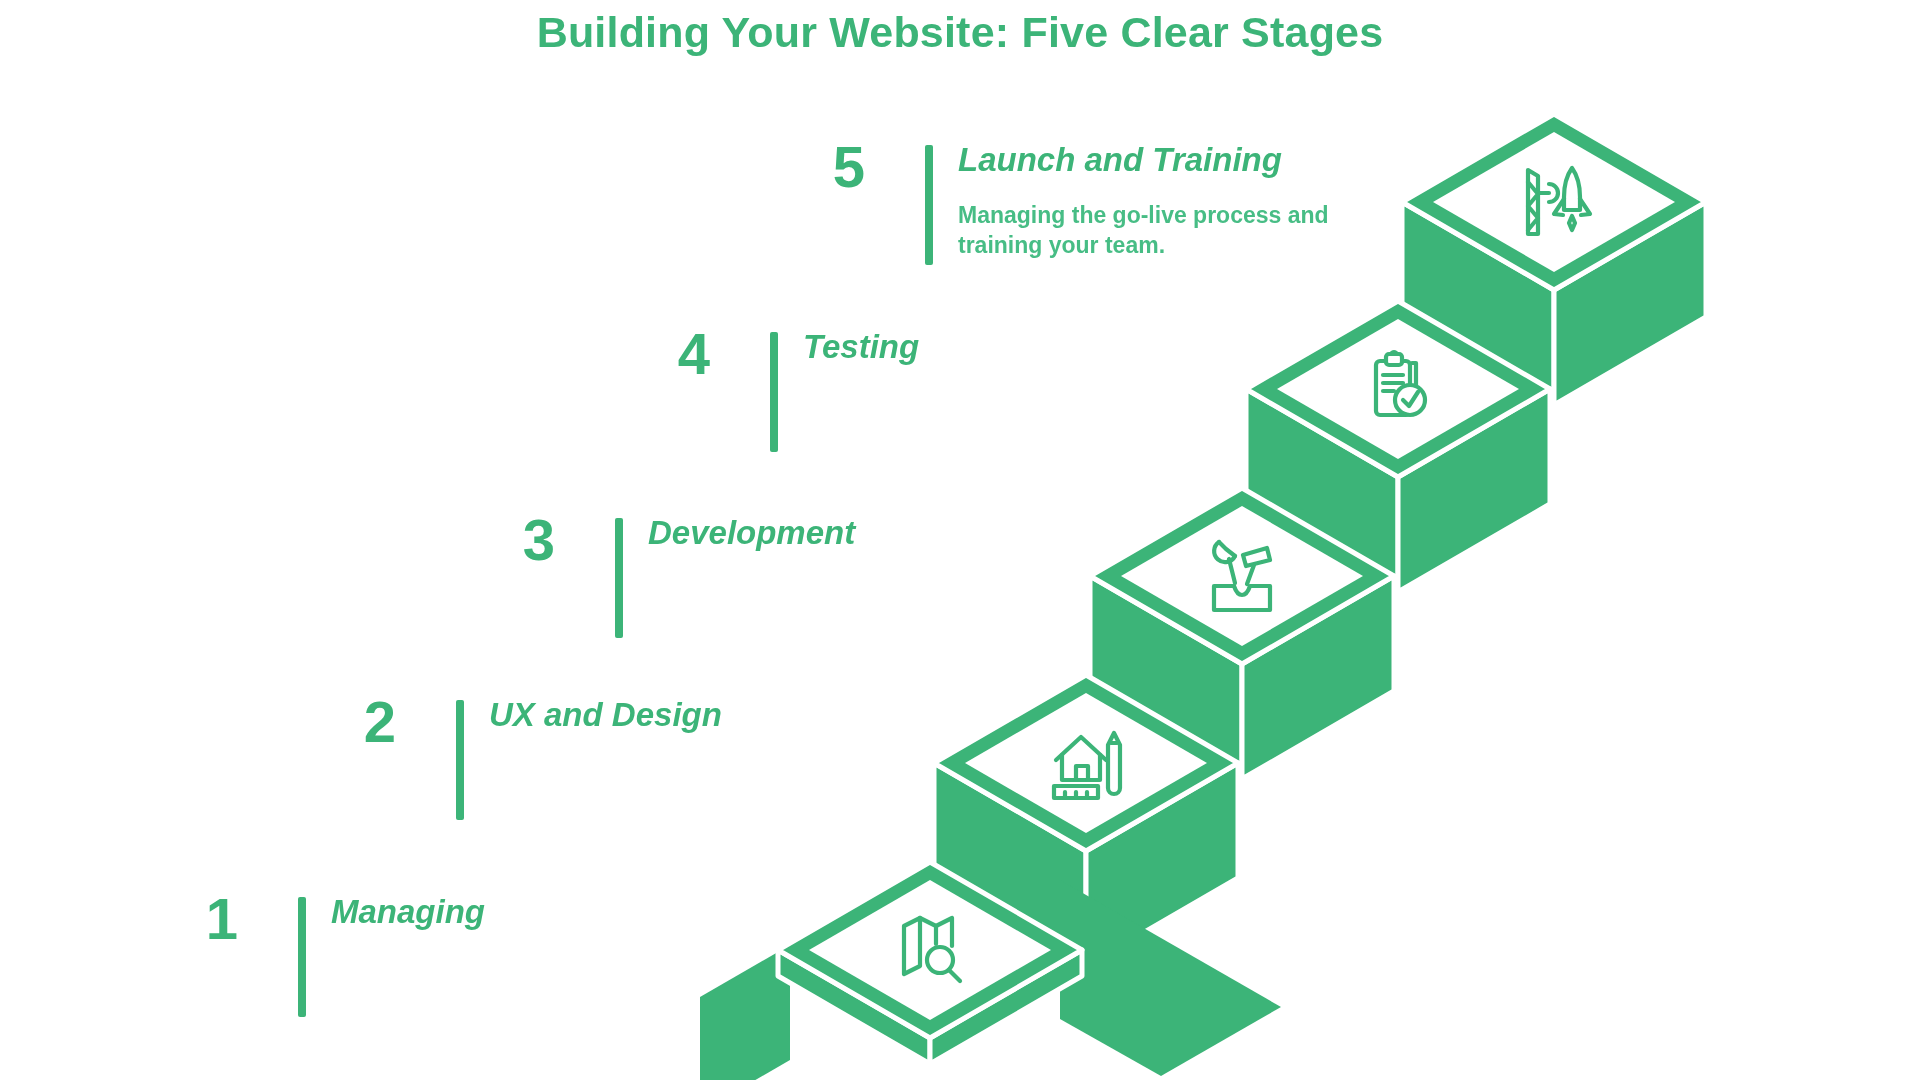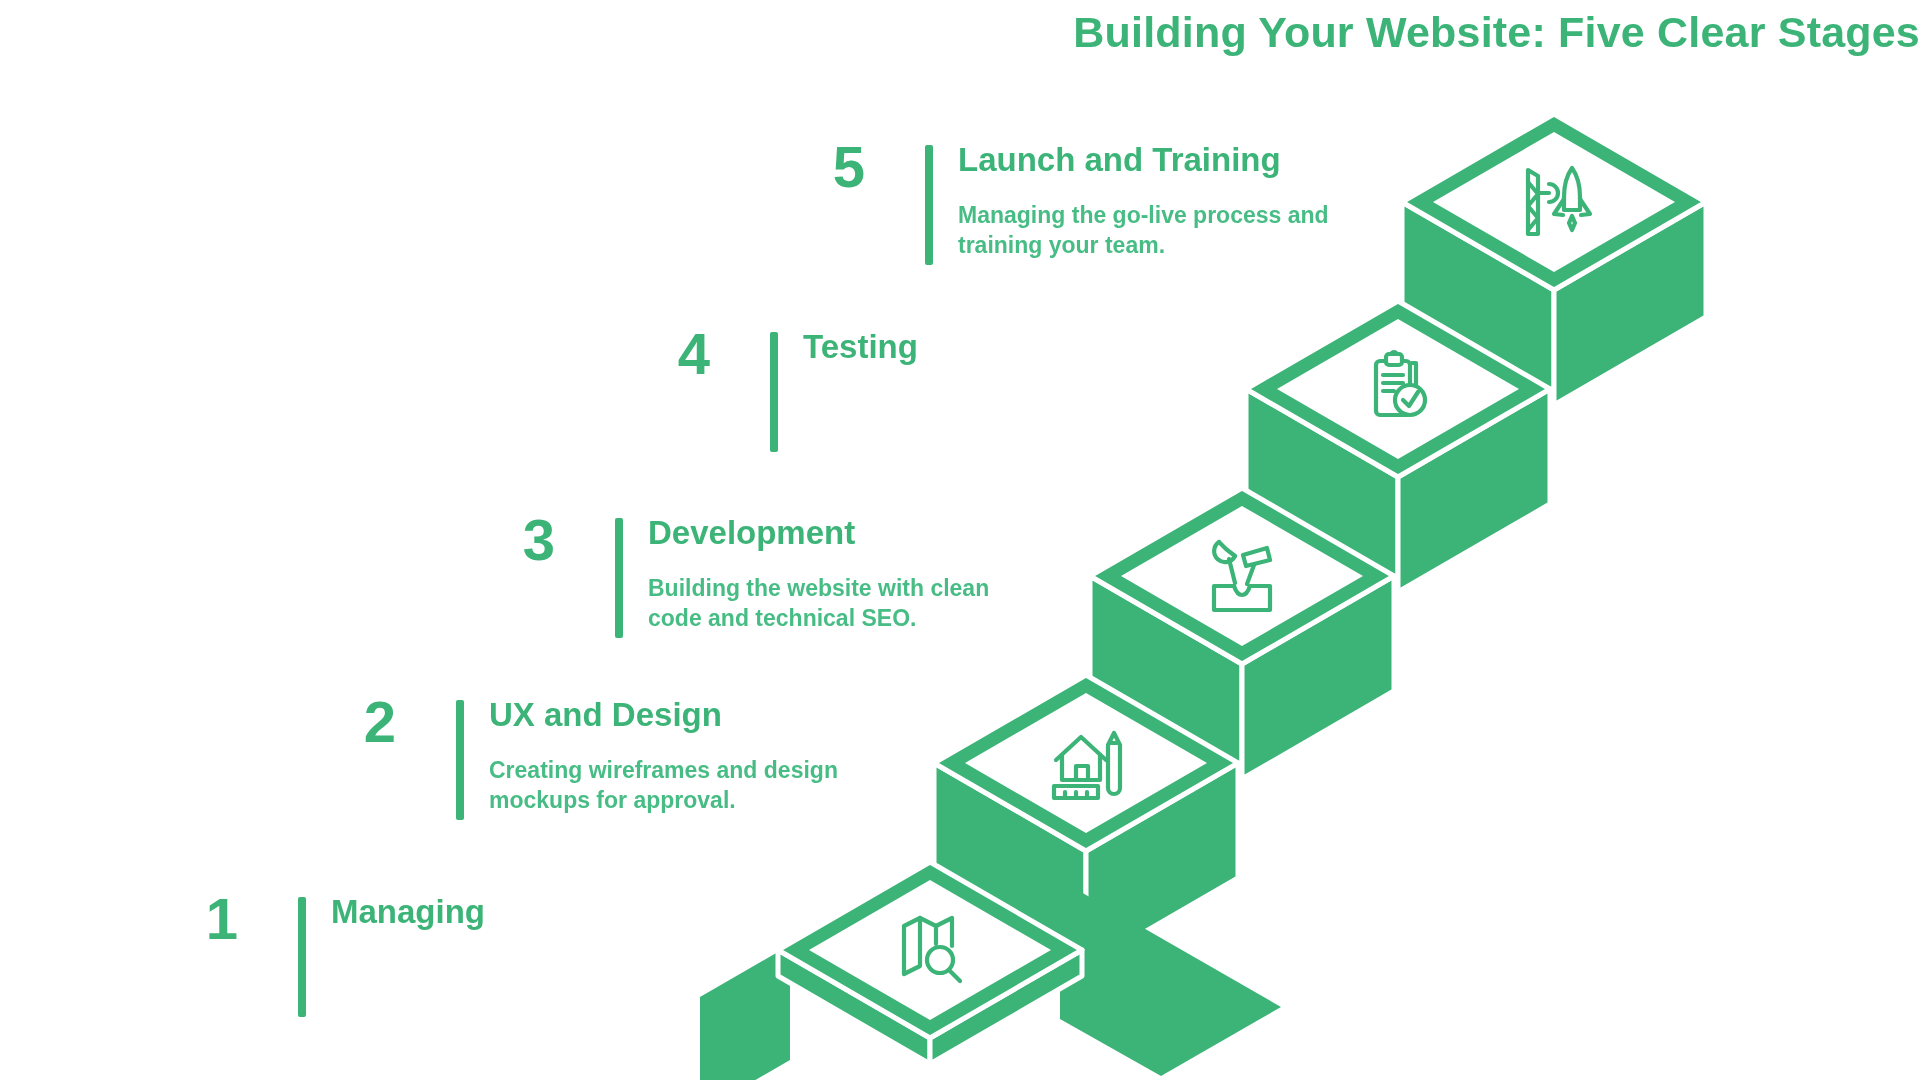--- a/index.html
+++ b/index.html
@@ -7,39 +7,40 @@
     --desc-green:#47BD85;
     --bg:#FFFFFF;
   }
   *{margin:0;padding:0;box-sizing:border-box;}
   html,body{width:1920px;height:1080px;overflow:hidden;background:var(--bg);}
   body{font-family:"Liberation Sans","DejaVu Sans",sans-serif;}
   .canvas{position:relative;width:1920px;height:1080px;background:var(--bg);}
 
   .page-title{
     position:absolute;left:0;right:0;top:8px;
-    text-align:right;
+    text-align:center;
     font-size:43px;font-weight:bold;color:var(--green);
     letter-spacing:0.2px;
   }
 
   .stage{position:absolute;width:620px;height:160px;}
   .stage-number{
     position:absolute;left:0;top:0;width:110px;
     text-align:right;font-size:58px;font-weight:bold;
     line-height:60px;color:var(--green);
   }
   .stage-bar{
     position:absolute;left:170px;top:8px;width:8px;height:120px;
     background:var(--green);border-radius:2px;
   }
   .stage-title{
     position:absolute;left:203px;top:4px;
     font-size:33px;font-weight:bold;color:var(--green);
     white-space:nowrap;
+    font-style:italic;
   }
   .stage-desc{
     position:absolute;left:203px;top:63px;
     font-size:23px;line-height:30px;color:var(--desc-green);
     white-space:pre-line;
     font-weight:bold;
   }
 
   
   .stage-1{left:128px;top:889px;}
@@ -66,30 +67,26 @@
   <div class="stage stage-1">
     <div class="stage-number">1</div>
     <div class="stage-bar"></div>
     <div class="stage-title">Managing</div>
   </div>
 
   <div class="stage stage-2">
     <div class="stage-number">2</div>
     <div class="stage-bar"></div>
     <div class="stage-title">UX and Design</div>
-    <div class="stage-desc">Creating wireframes and design
-mockups for approval.</div>
   </div>
 
   <div class="stage stage-3">
     <div class="stage-number">3</div>
     <div class="stage-bar"></div>
     <div class="stage-title">Development</div>
-    <div class="stage-desc">Building the website with clean
-code and technical SEO.</div>
   </div>
 
   <div class="stage stage-4">
     <div class="stage-number">4</div>
     <div class="stage-bar"></div>
     <div class="stage-title">Testing</div>
   </div>
 
   <div class="stage stage-5">
     <div class="stage-number">5</div>

